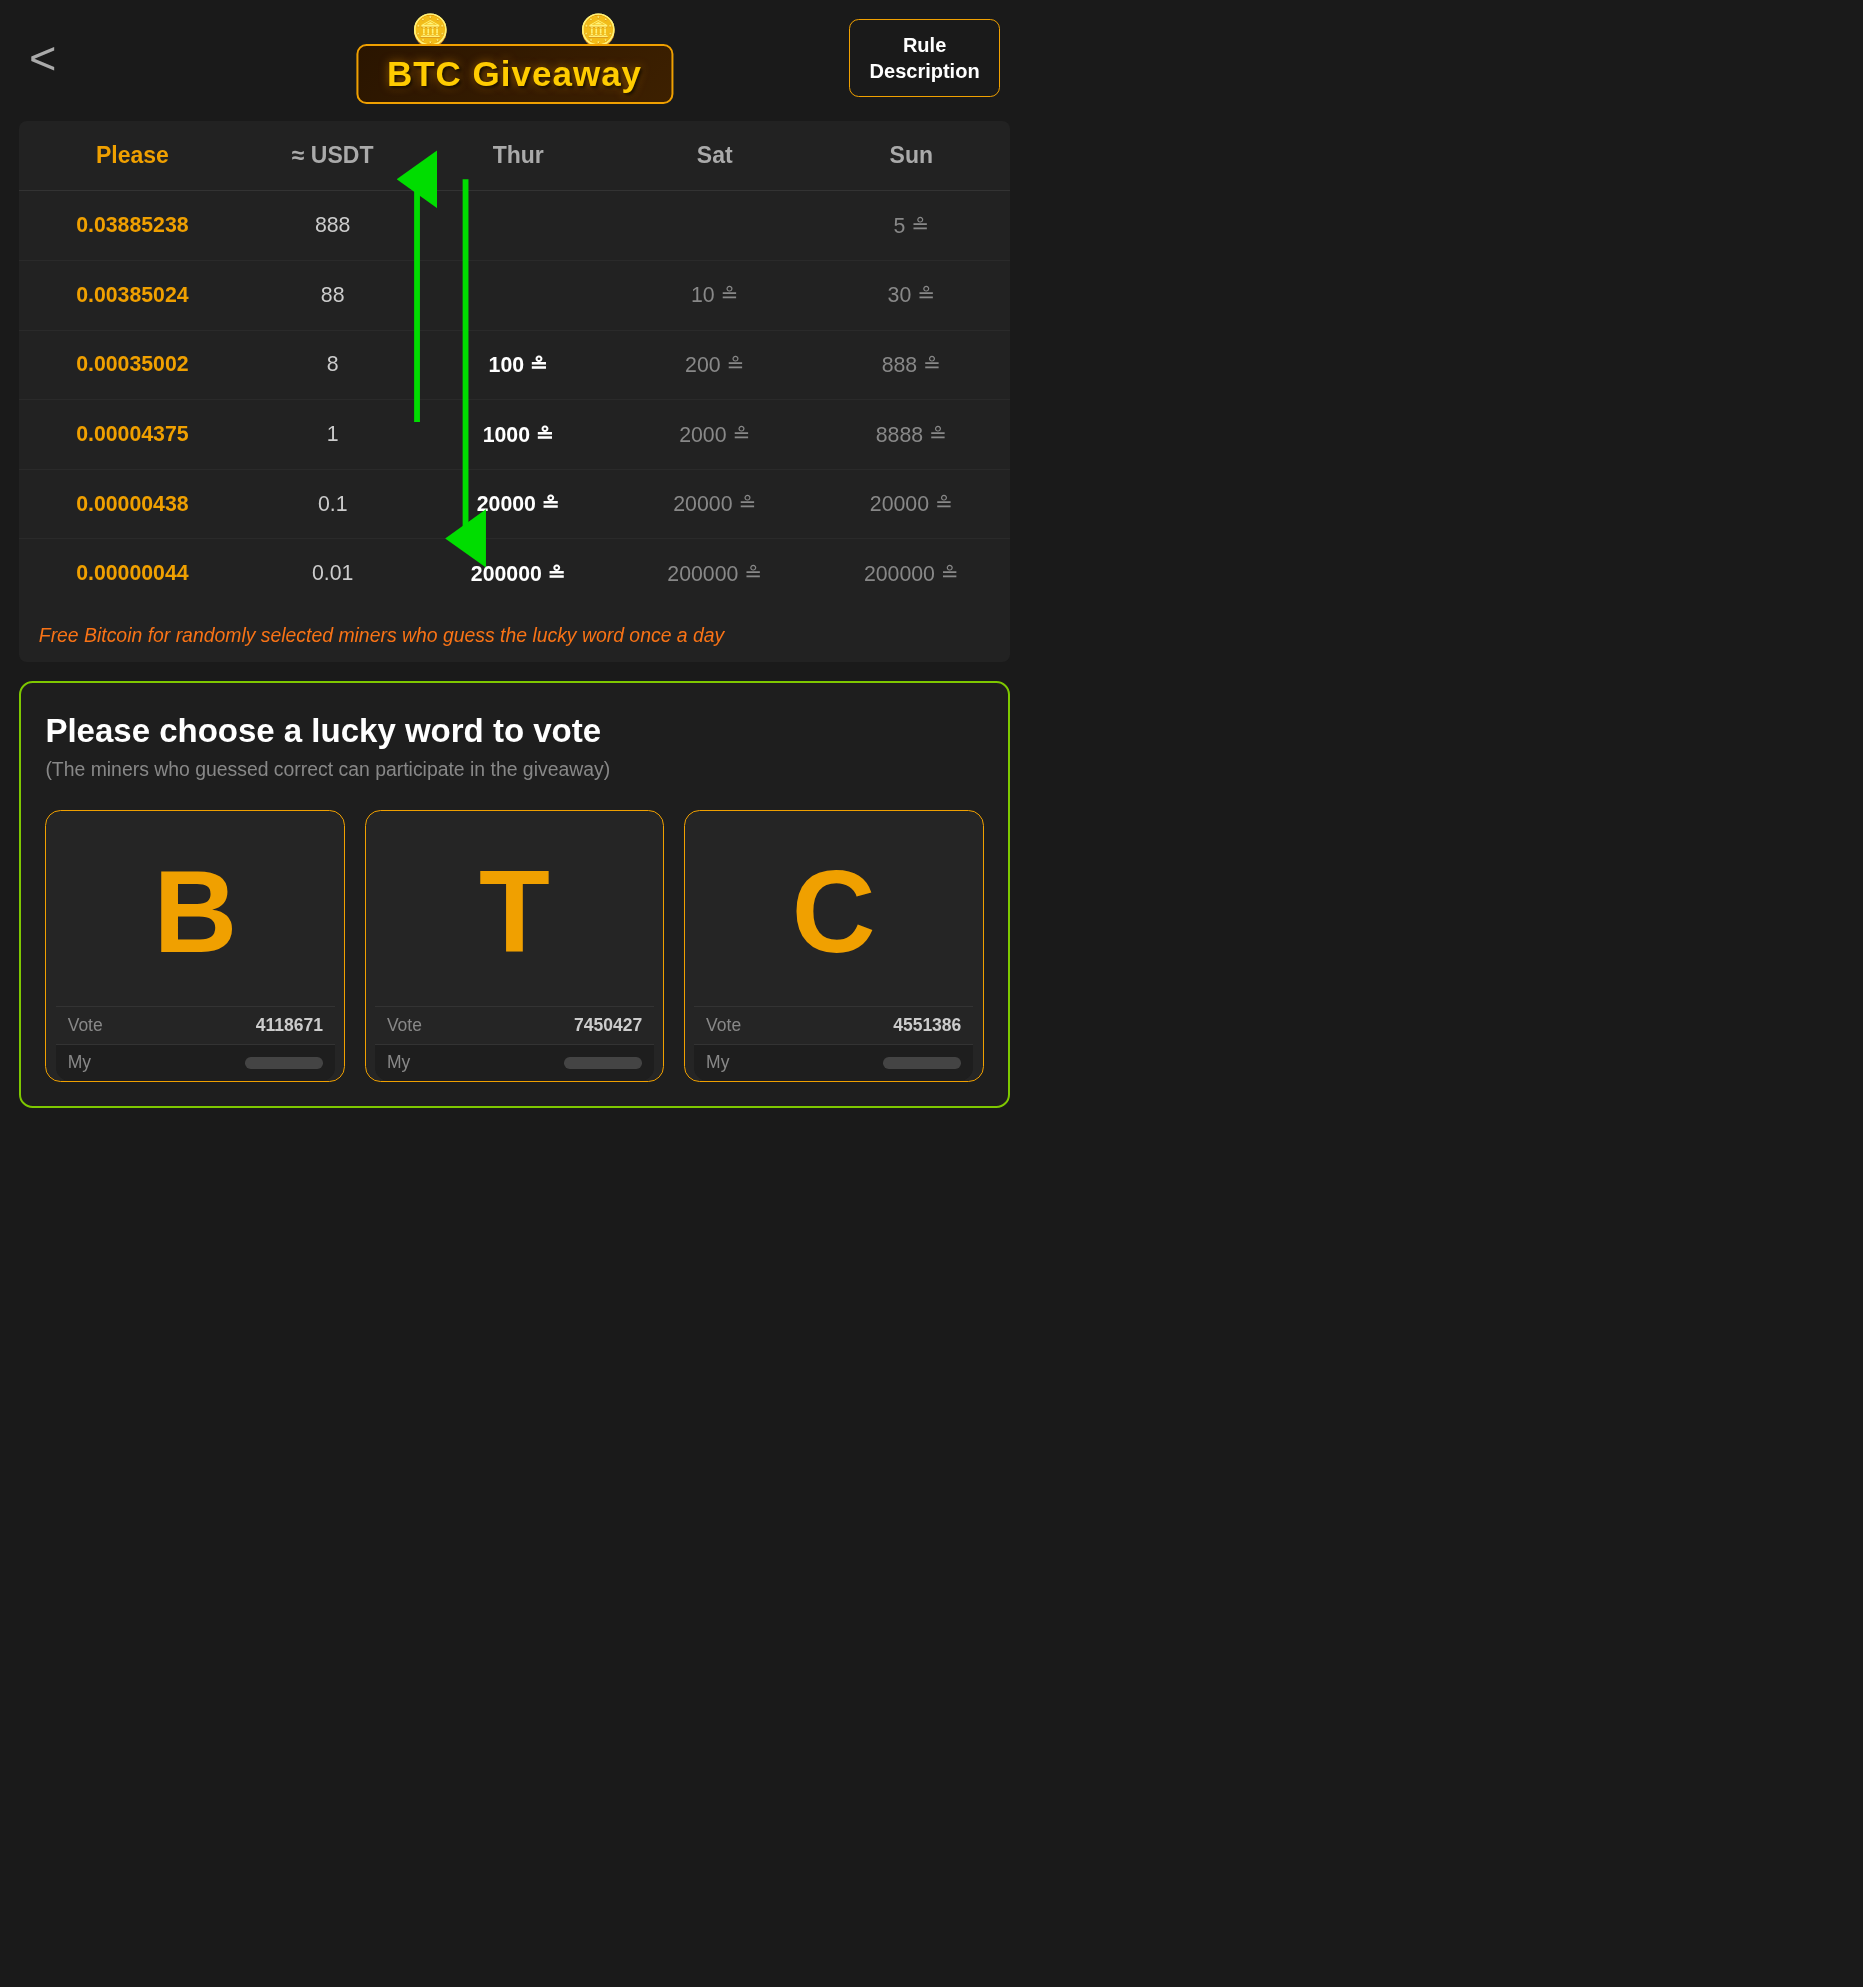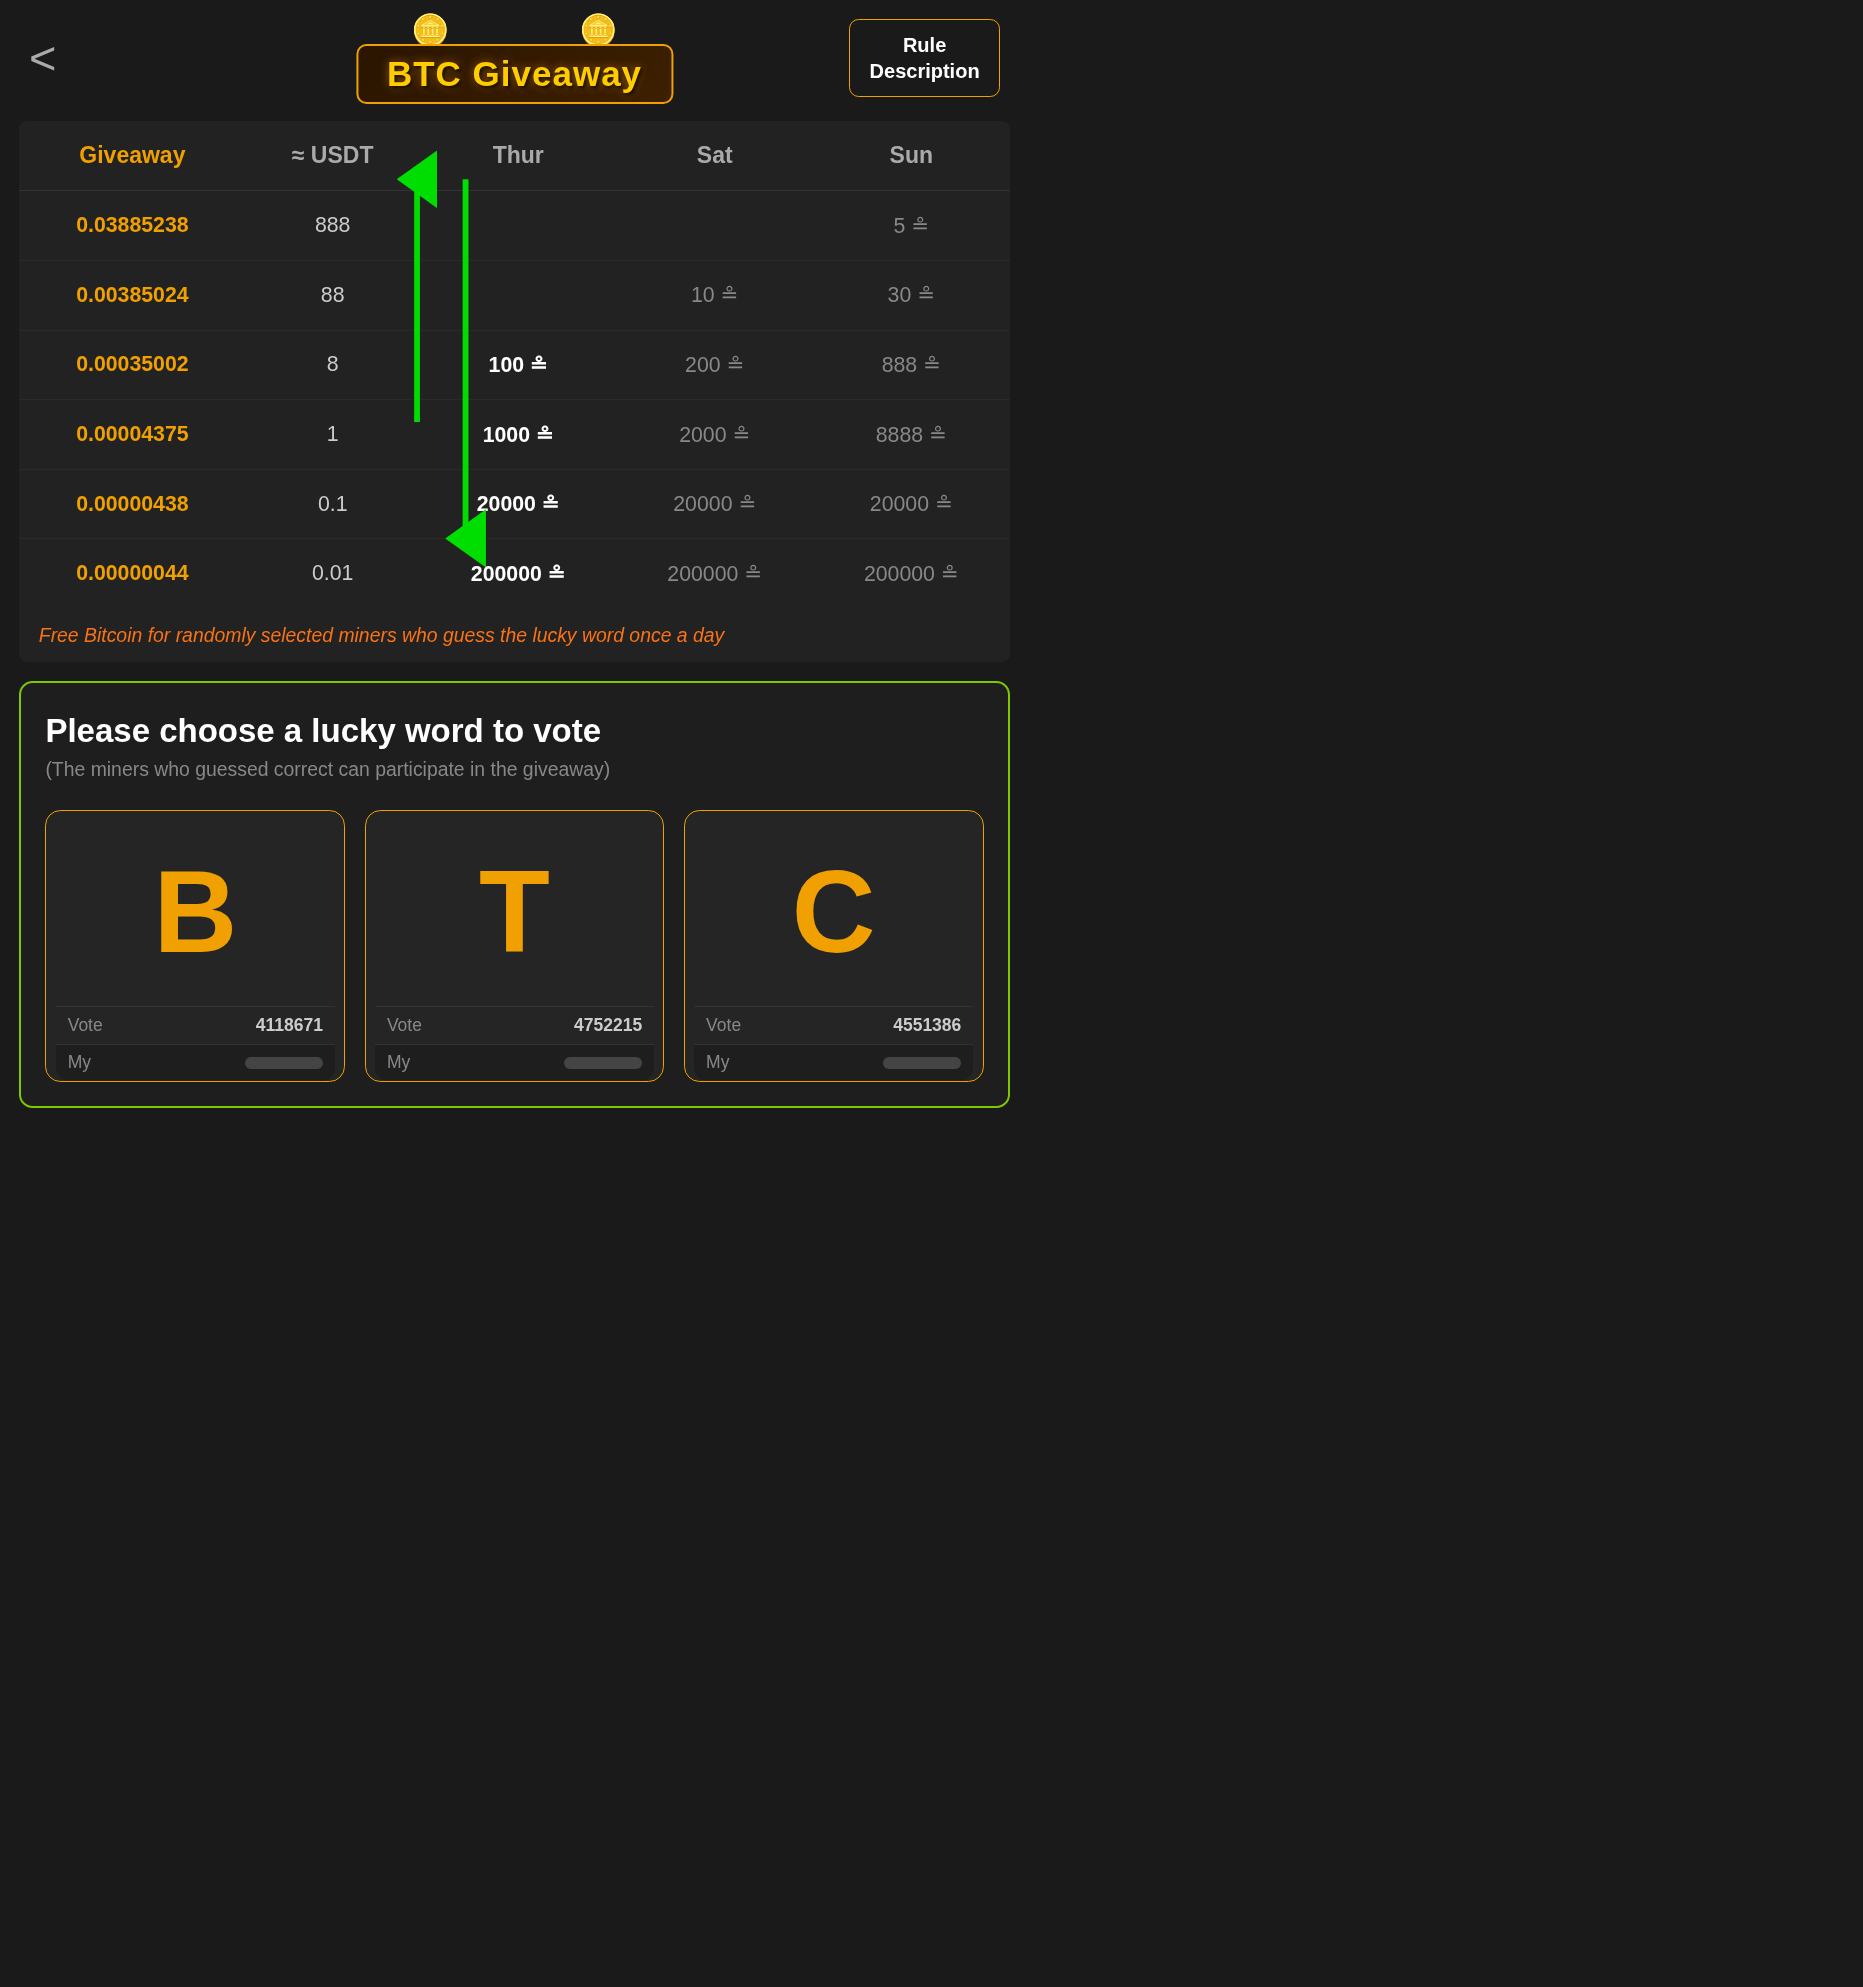--- a/index.html
+++ b/index.html
@@ -238,21 +238,21 @@
     </defs>
 
     <line x1="410" y1="310" x2="410" y2="60" stroke="#00dd00" stroke-width="6" marker-end="url(#arrowhead-up)"></line>
 
     <line x1="460" y1="60" x2="460" y2="430" stroke="#00dd00" stroke-width="6" marker-end="url(#arrowhead-down)"></line>
   </svg>
 
   <table class="reward-table">
     <thead>
       <tr>
-        <th class="bitcoin-header">Giveaway</th>
+        <th class="bitcoin-header">Please</th>
         <th>≈ USDT</th>
         <th>Thur</th>
         <th>Sat</th>
         <th>Sun</th>
       </tr>
     </thead>
     <tbody id="table-body">
     <tr>
     <td class="bitcoin-val">0.03885238</td>
     <td class="usdt-val">888</td>
@@ -317,21 +317,21 @@
         <span class="vote-label">My</span>
         <div class="my-bar"></div>
       </div>
     </div>
   </div>
       <div class="vote-card">
     <div class="vote-letter">T</div>
     <div class="vote-info">
       <div class="vote-row">
         <span class="vote-label">Vote</span>
-        <span class="vote-count">4752215</span>
+        <span class="vote-count">7450427</span>
       </div>
       <div class="vote-row my-row">
         <span class="vote-label">My</span>
         <div class="my-bar"></div>
       </div>
     </div>
   </div>
       <div class="vote-card">
     <div class="vote-letter">C</div>
     <div class="vote-info">

